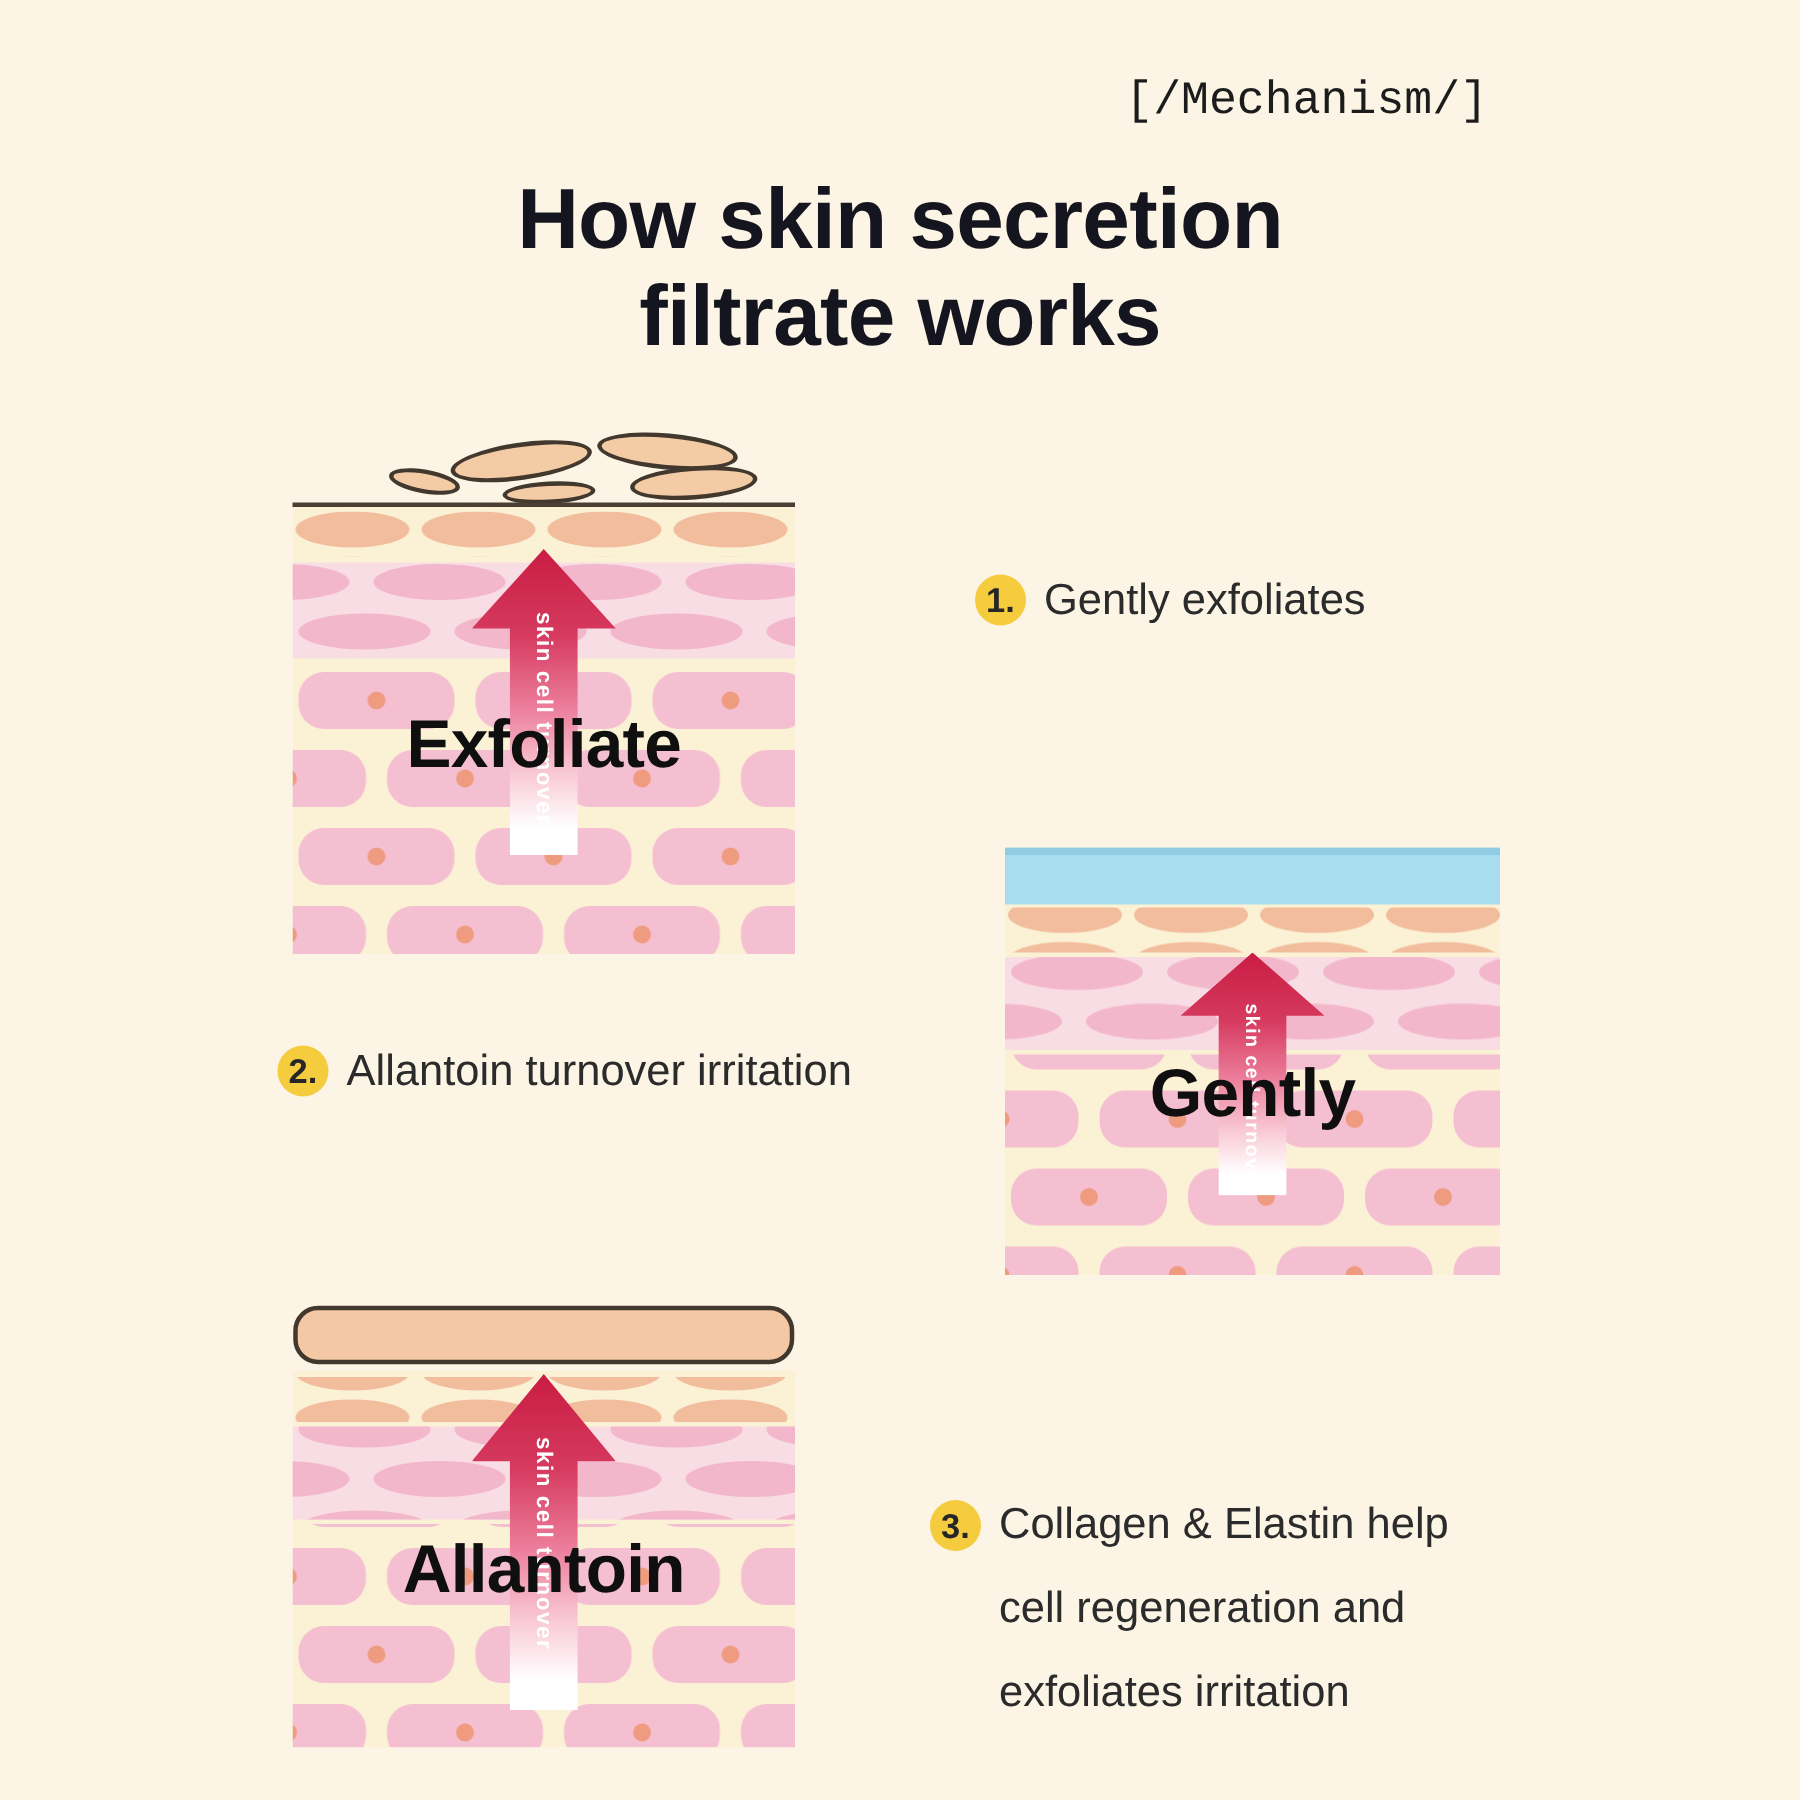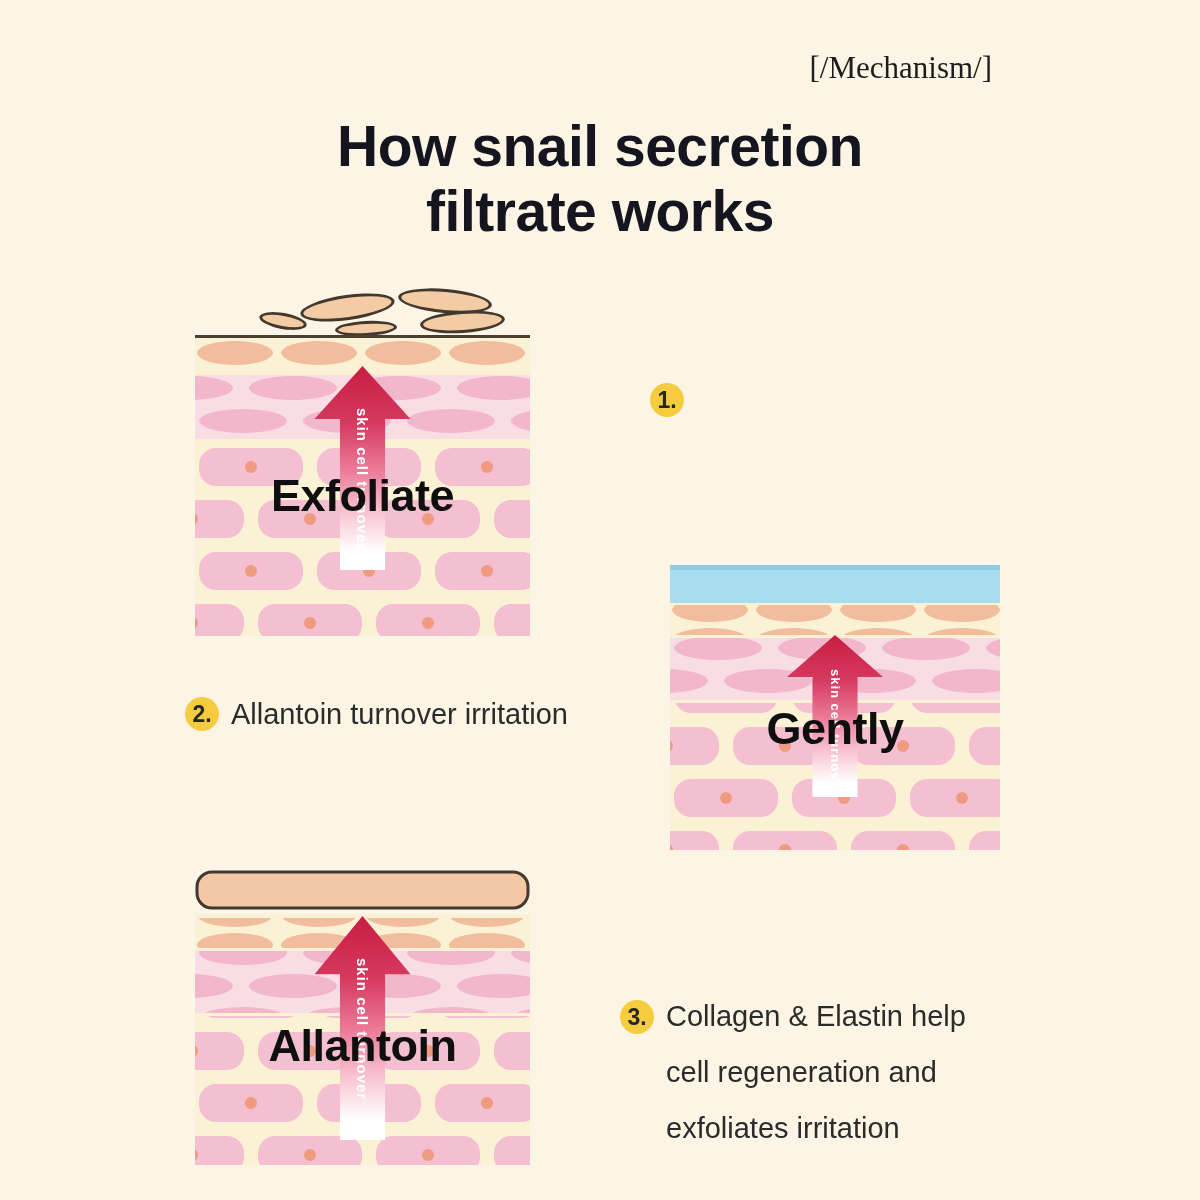--- a/index.html
+++ b/index.html
@@ -6,21 +6,21 @@
   html, body { background:#ffffff; }
   .canvas {
     position:relative; width:1200px; height:1200px; margin:0 auto;
     background:#FCF5E5; overflow:hidden;
     font-family:"Liberation Sans", sans-serif; color:#2b2b2b;
   }
   .defs { position:absolute; width:0; height:0; }
 
   .mech-tag {
     position:absolute; top:50px; right:208px;
-    font-family:Liberation Serif, serif; font-size:31px; color:#1c1c1c;
+    font-family:Liberation Mono, monospace; font-size:31px; color:#1c1c1c;
   }
   .title {
     position:absolute; top:114px; left:0; width:100%;
     text-align:center; font-size:57px; line-height:1.14; font-weight:800;
     color:#15151F; letter-spacing:-0.5px;
   }
 
   .panel { position:absolute; }
   #panel-exfoliate { left:195px; top:335px; width:335px; height:298px; }
   #panel-soothe    { left:670px; top:565px; width:330px; height:285px; }
@@ -98,21 +98,21 @@
         <ellipse cx="48" cy="17" rx="44" ry="12" fill="#F3B7CB"></ellipse>
         <ellipse cx="-6" cy="50" rx="44" ry="12" fill="#F3B7CB"></ellipse>
         <ellipse cx="98" cy="50" rx="44" ry="12" fill="#F3B7CB"></ellipse>
       </pattern>
     </defs>
   </svg>
 
   <div class="mech-tag">[/Mechanism/]</div>
 
   <div class="title">
-    <div>How snail secretion</div>
+    <div>How skin secretion</div>
     <div>filtrate works</div>
   </div>
 
   <div class="panel" id="panel-exfoliate">
     <div class="flakes">
       <i class="flake fk1"></i>
       <i class="flake fk2"></i>
       <i class="flake fk3"></i>
       <i class="flake fk4"></i>
       <i class="flake fk5"></i>
@@ -127,20 +127,21 @@
       </svg>
       <div class="arrow arrow-1">
         <span class="arrow-text">skin cell turnover</span>
       </div>
       <div class="skin-label">Exfoliate</div>
     </div>
   </div>
 
   <div class="note" id="note-1">
     <span class="badge">1.</span>
+    <span class="note-text">Gently exfoliates</span>
   </div>
 
   <div class="panel" id="panel-soothe">
     <div class="skin">
       <svg class="skin-svg" width="330" height="285">
         <rect width="330" height="285" fill="#FBF2D6"></rect>
         <rect width="330" height="38" fill="#A8DDEF"></rect>
         <rect width="330" height="5" fill="#8FCBE2"></rect>
         <rect y="40" width="330" height="30" fill="url(#pat-peach)"></rect>
         <rect y="73" width="330" height="62" fill="#F9DDE4"></rect>

